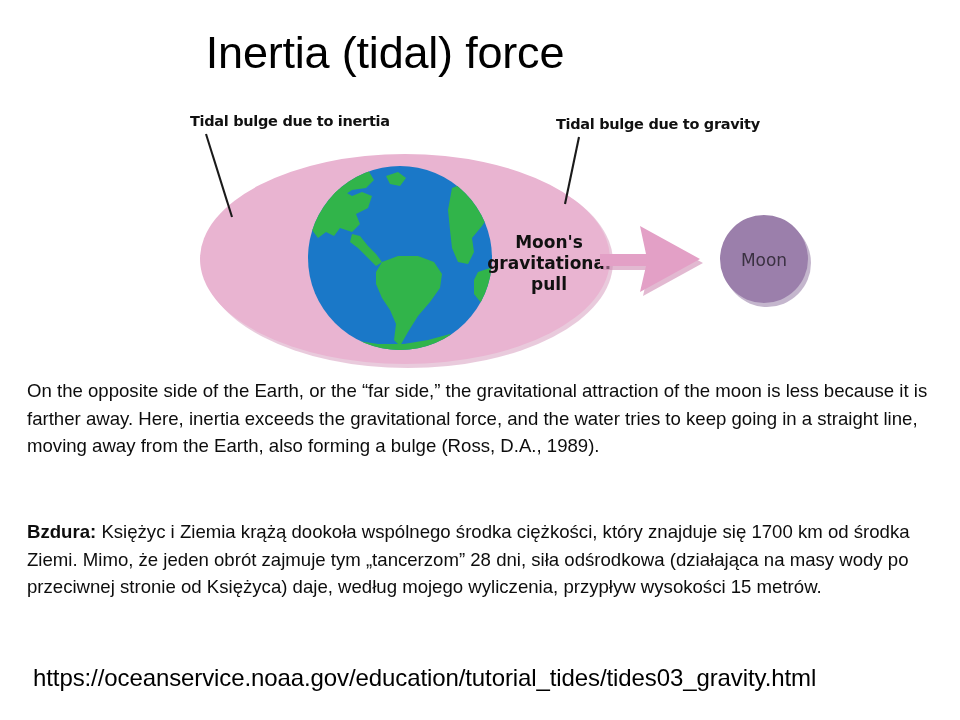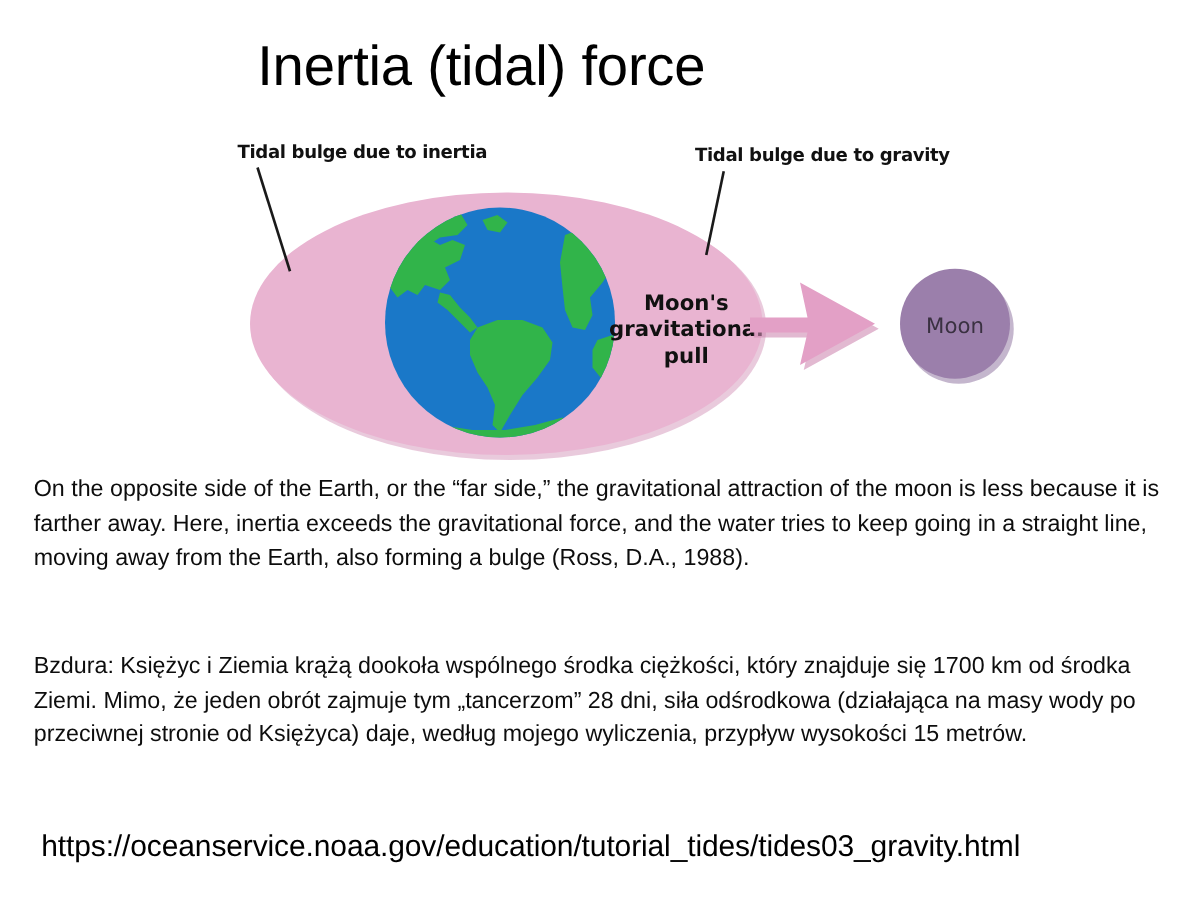--- a/index.html
+++ b/index.html
@@ -74,21 +74,21 @@
     font-family: "Liberation Sans", sans-serif;
     font-size: 18.6px;
     line-height: 27.5px;
     color: #0d0d0d;
     text-align: left;
   }
   #paragraph-english { top: 377px; }
   #paragraph-polish  { top: 518px; }
 
   .lead-in {
-    font-weight: 400;
+    font-weight: 700;
   }
 
   
   #source-url {
     position: absolute;
     left: 33px;
     top: 665px;
     font-family: "Liberation Sans", sans-serif;
     font-size: 24px;
     line-height: 26px;
@@ -157,17 +157,17 @@
     </g>
 
     <line x1="206" y1="38" x2="232" y2="121" stroke="#1a1a1a" stroke-width="2.1"></line>
     <text class="diagram-label" x="190" y="30">Tidal bulge due to inertia</text>
 
     <line x1="579" y1="41" x2="565" y2="108" stroke="#1a1a1a" stroke-width="2.1"></line>
     <text class="diagram-label" x="556" y="33">Tidal bulge due to gravity</text>
   </svg>
 </div>
 
-<div class="body-par" id="paragraph-english">On the opposite side of the Earth, or the “far side,” the gravitational attraction of the moon is less because it is farther away. Here, inertia exceeds the gravitational force, and the water tries to keep going in a straight line, moving away from the Earth, also forming a bulge (Ross, D.A., 1988).</div>
+<div class="body-par" id="paragraph-english">On the opposite side of the Earth, or the “far side,” the gravitational attraction of the moon is less because it is farther away. Here, inertia exceeds the gravitational force, and the water tries to keep going in a straight line, moving away from the Earth, also forming a bulge (Ross, D.A., 1989).</div>
 
 <div class="body-par" id="paragraph-polish"><span class="lead-in">Bzdura:</span><span> Księżyc i Ziemia krążą dookoła wspólnego środka ciężkości, który znajduje się 1700 km od środka Ziemi. Mimo, że jeden obrót zajmuje tym „tancerzom” 28 dni, siła odśrodkowa (działająca na masy wody po przeciwnej stronie od Księżyca) daje, według mojego wyliczenia, przypływ wysokości 15 metrów.</span></div>
 
 <div id="source-url">https://oceanservice.noaa.gov/education/tutorial_tides/tides03_gravity.html</div>
 
 </body></html>

